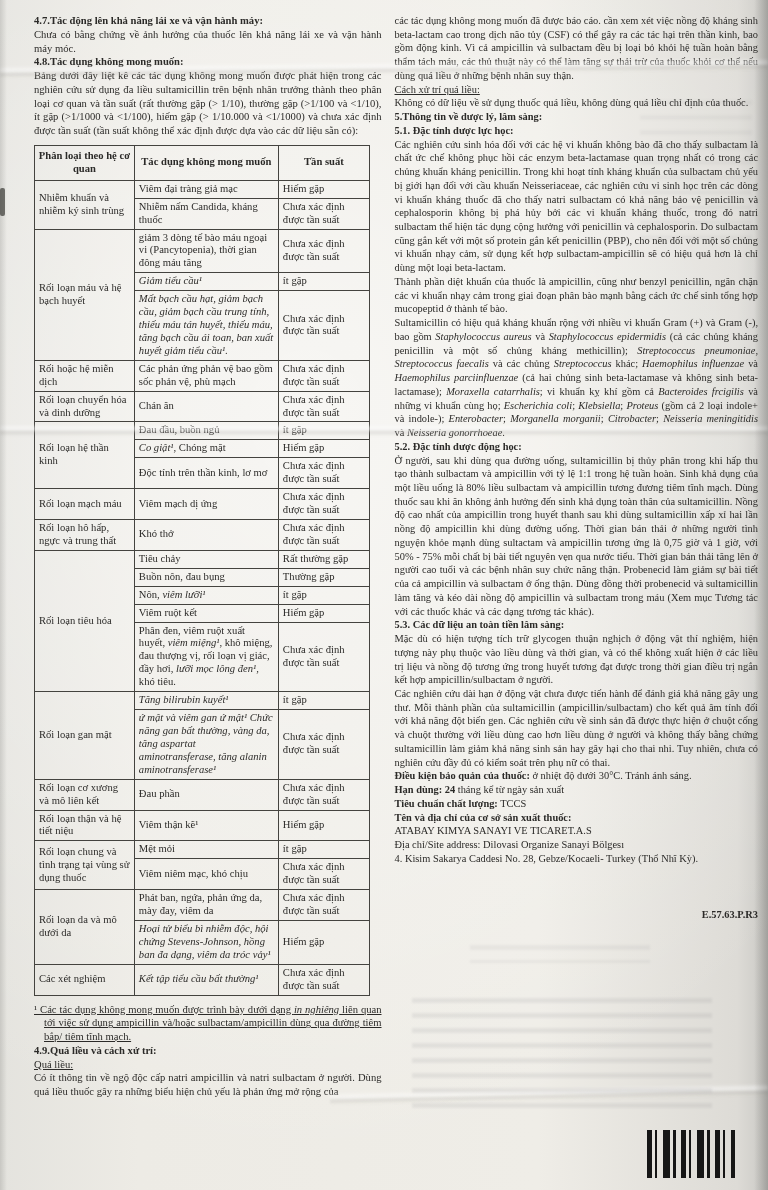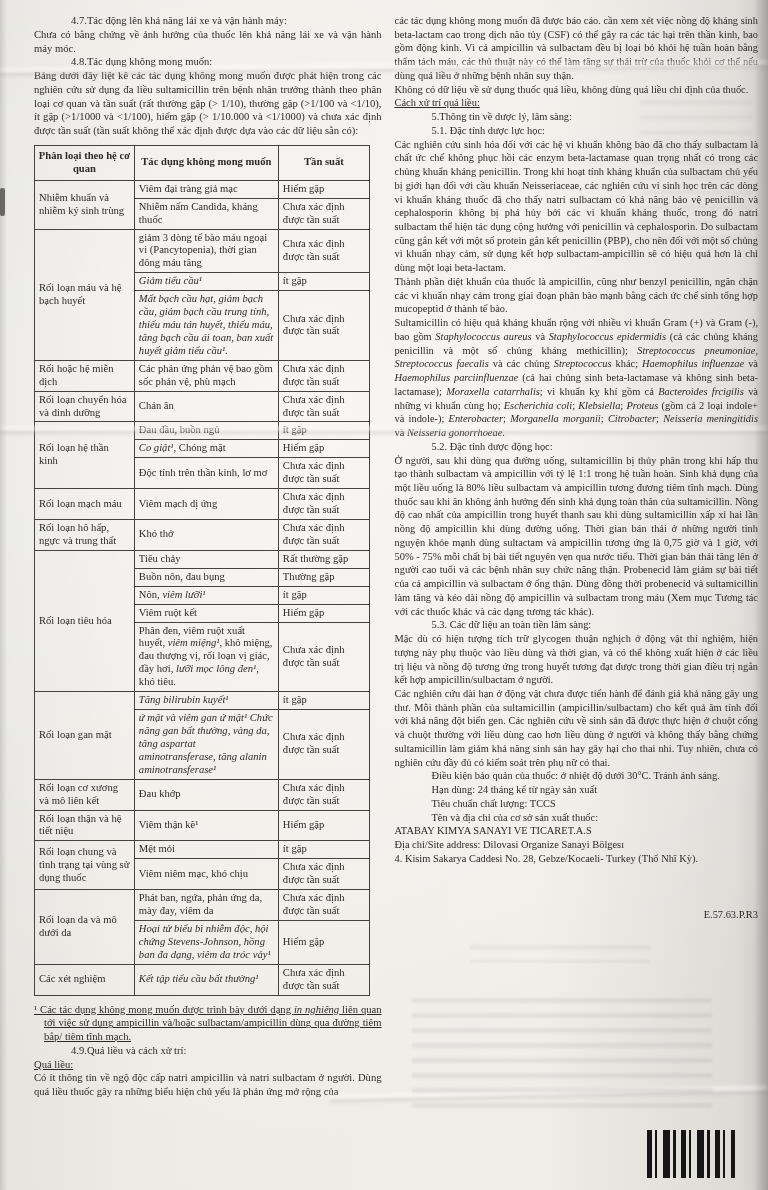--- a/index.html
+++ b/index.html
@@ -15,21 +15,21 @@
   .cols{display:flex; gap:13px; padding:14px 10px 0 34px;}
   .col{text-rendering:optimizeLegibility;}
   .col-left{width:348px; font-size:10.6px; line-height:1.3;}
   .col-right{width:364px; font-size:10.4px; line-height:1.32;}
   .blk{margin:0; text-align:justify;}
   .a-c{text-align:center; padding:0 14px;}
   .a-r{text-align:right;}
   .a-l{text-align:left;}
   .hang{padding-left:10px; text-indent:-10px; margin-top:7px;text-decoration:underline;}
   .s-p{font-style:normal;}
-  .s-b{font-weight:normal;margin-left:37px;}
+  .s-b{font-weight:bold;}
   .s-i{font-style:italic;}
   .s-bi{font-weight:bold; font-style:italic;}
   .s-u{text-decoration:underline;}
   table.adv{
     border-collapse:collapse; width:336px; margin:7px 0 4px 0;
     font-size:10.6px; line-height:1.22;
   }
   table.adv th, table.adv td{
     border:1px solid #44433f; padding:2px 4px; vertical-align:middle;
     text-align:left;
@@ -167,21 +167,21 @@
               <td rowspan="2" class="organ">Rối loạn gan mật</td>
               <td class="effect"><span class="s-i">Tăng bilirubin kuyết¹</span></td>
               <td class="freq">ít gặp</td>
             </tr>
             <tr>
               <td class="effect"><span class="s-i">ứ mật và viêm gan ứ mật¹ Chức năng gan bất thường, vàng da, tăng aspartat aminotransferase, tăng alanin aminotransferase¹</span></td>
               <td class="freq">Chưa xác định được tần suất</td>
             </tr>
             <tr>
               <td rowspan="1" class="organ">Rối loạn cơ xương và mô liên kết</td>
-              <td class="effect"><span class="s-p">Đau khớp</span></td>
+              <td class="effect"><span class="s-p">Đau phần</span></td>
               <td class="freq">Chưa xác định được tần suất</td>
             </tr>
             <tr>
               <td rowspan="1" class="organ">Rối loạn thận và hệ tiết niệu</td>
               <td class="effect"><span class="s-p">Viêm thận kẽ¹</span></td>
               <td class="freq">Hiếm gặp</td>
             </tr>
             <tr>
               <td rowspan="2" class="organ">Rối loạn chung và tình trạng tại vùng sử dụng thuốc</td>
               <td class="effect"><span class="s-p">Mệt mỏi</span></td>
@@ -211,22 +211,22 @@
       <div>
           <p class="blk hang"><span class="s-p">¹ Các tác dụng không mong muốn được trình bày dưới dạng </span><span class="s-i">in nghiêng</span><span class="s-p"> liên quan tới việc sử dụng ampicillin và/hoặc sulbactam/ampicillin dùng qua đường tiêm bắp/ tiêm tĩnh mạch.</span></p>
           <p class="blk a-l"><span class="s-b">4.9.Quá liều và cách xử trí:</span></p>
           <p class="blk a-l"><span class="s-u">Quá liều:</span></p>
           <p class="blk"><span class="s-p">Có ít thông tin về ngộ độc cấp natri ampicillin và natri sulbactam ở người. Dùng quá liều thuốc gây ra những biểu hiện chủ yếu là phản ứng mở rộng của</span></p>
         </div>
     </div>
 
     <div class="col col-right">
         <p class="blk"><span class="s-p">các tác dụng không mong muốn đã được báo cáo. cần xem xét việc nồng độ kháng sinh beta-lactam cao trong dịch não tủy (CSF) có thể gây ra các tác hại trên thần kinh, bao gồm động kinh. Vì cả ampicillin và sulbactam đều bị loại bỏ khỏi hệ tuần hoàn bằng thẩm tách máu, các thủ thuật này có thể làm tăng sự thải trừ của thuốc khỏi cơ thể nếu dùng quá liều ở những bệnh nhân suy thận.</span></p>
+        <p class="blk a-l"><span class="s-u">Cách xử trí quá liều:</span></p>
         <p class="blk"><span class="s-p">Không có dữ liệu về sử dụng thuốc quá liều, không dùng quá liều chỉ định của thuốc.</span></p>
-        <p class="blk a-l"><span class="s-u">Cách xử trí quá liều:</span></p>
         <p class="blk a-l"><span class="s-b">5.Thông tin về dược lý, lâm sàng:</span></p>
         <p class="blk a-l"><span class="s-b">5.1. Đặc tính dược lực học:</span></p>
         <p class="blk"><span class="s-p">Các nghiên cứu sinh hóa đối với các hệ vi khuẩn không bào đã cho thấy sulbactam là chất ức chế không phục hồi các enzym beta-lactamase quan trọng nhất có trong các chủng khuẩn kháng penicillin. Trong khi hoạt tính kháng khuẩn của sulbactam chủ yếu bị giới hạn đối với cầu khuẩn Neisseriaceae, các nghiên cứu vi sinh học trên các dòng vi khuẩn kháng thuốc đã cho thấy natri sulbactam có khả năng bảo vệ penicillin và cephalosporin không bị phá hủy bởi các vi khuẩn kháng thuốc, trong đó natri sulbactam thể hiện tác dụng cộng hưởng với penicillin và cephalosporin. Do sulbactam cũng gắn kết với một số protein gắn kết penicillin (PBP), cho nên đối với một số chủng vi khuẩn nhạy cảm, sử dụng kết hợp sulbactam-ampicillin sẽ có hiệu quả hơn là chỉ dùng một loại beta-lactam.</span></p>
         <p class="blk"><span class="s-p">Thành phần diệt khuẩn của thuốc là ampicillin, cũng như benzyl penicillin, ngăn chặn các vi khuẩn nhạy cảm trong giai đoạn phân bào mạnh bằng cách ức chế sinh tổng hợp mucopeptid ở thành tế bào.</span></p>
         <p class="blk"><span class="s-p">Sultamicillin có hiệu quả kháng khuẩn rộng với nhiều vi khuẩn Gram (+) và Gram (-), bao gồm </span><span class="s-i">Staphylococcus aureus</span><span class="s-p"> và </span><span class="s-i">Staphylococcus epidermidis</span><span class="s-p"> (cả các chủng kháng penicillin và một số chủng kháng methicillin); </span><span class="s-i">Streptococcus pneumoniae</span><span class="s-p">, </span><span class="s-i">Streptococcus faecalis</span><span class="s-p"> và các chủng </span><span class="s-i">Streptococcus</span><span class="s-p"> khác; </span><span class="s-i">Haemophilus influenzae</span><span class="s-p"> và </span><span class="s-i">Haemophilus parciinfluenzae</span><span class="s-p"> (cả hai chủng sinh beta-lactamase và không sinh beta-lactamase); </span><span class="s-i">Moraxella catarrhalis</span><span class="s-p">; vi khuẩn kỵ khí gồm cả </span><span class="s-i">Bacteroides frcigilis</span><span class="s-p"> và những vi khuẩn cùng họ; </span><span class="s-i">Escherichia coli</span><span class="s-p">; </span><span class="s-i">Klebsiella</span><span class="s-p">; </span><span class="s-i">Proteus</span><span class="s-p"> (gồm cả 2 loại indole+ và indole-); </span><span class="s-i">Enterobacter</span><span class="s-p">; </span><span class="s-i">Morganella morganii</span><span class="s-p">; </span><span class="s-i">Citrobacter</span><span class="s-p">; </span><span class="s-i">Neisseria meningitidis</span><span class="s-p"> và </span><span class="s-i">Neisseria gonorrhoeae</span><span class="s-p">.</span></p>
         <p class="blk a-l"><span class="s-b">5.2. Đặc tính dược động học:</span></p>
         <p class="blk"><span class="s-p">Ở người, sau khi dùng qua đường uống, sultamicillin bị thủy phân trong khi hấp thu tạo thành sulbactam và ampicillin với tỷ lệ 1:1 trong hệ tuần hoàn. Sinh khả dụng của một liều uống là 80% liều sulbactam và ampicillin tương đương tiêm tĩnh mạch. Dùng thuốc sau khi ăn không ảnh hưởng đến sinh khả dụng toàn thân của sultamicillin. Nồng độ cao nhất của ampicillin trong huyết thanh sau khi dùng sultamicillin xấp xỉ hai lần nồng độ ampicillin khi dùng đường uống. Thời gian bán thải ở những người tình nguyện khỏe mạnh dùng sultactam và ampicillin tương ứng là 0,75 giờ và 1 giờ, với 50% - 75% mỗi chất bị bài tiết nguyên vẹn qua nước tiểu. Thời gian bán thải tăng lên ở người cao tuổi và các bệnh nhân suy chức năng thận. Probenecid làm giảm sự bài tiết của cả ampicillin và sulbactam ở ống thận. Dùng đồng thời probenecid và sultamicillin làm tăng và kéo dài nồng độ ampicillin và sulbactam trong máu (Xem mục Tương tác với các thuốc khác và các dạng tương tác khác).</span></p>
         <p class="blk a-l"><span class="s-b">5.3. Các dữ liệu an toàn tiền lâm sàng:</span></p>
         <p class="blk"><span class="s-p">Mặc dù có hiện tượng tích trữ glycogen thuận nghịch ở động vật thí nghiệm, hiện tượng này phụ thuộc vào liều dùng và thời gian, và có thể không xuất hiện ở các liều trị liệu và nồng độ tương ứng trong huyết tương đạt được trong thời gian điều trị ngắn kết hợp ampicillin/sulbactam ở người.</span></p>
         <p class="blk"><span class="s-p">Các nghiên cứu dài hạn ở động vật chưa được tiến hành để đánh giá khả năng gây ung thư. Mỗi thành phần của sultamicillin (ampicillin/sulbactam) cho kết quả âm tính đối với khả năng đột biến gen. Các nghiên cứu về sinh sản đã được thực hiện ở chuột cống và chuột thường với liều dùng cao hơn liều dùng ở người và không thấy bằng chứng sultamicillin làm giảm khả năng sinh sản hay gây hại cho thai nhi. Tuy nhiên, chưa có nghiên cứu đầy đủ có kiểm soát trên phụ nữ có thai.</span></p>

